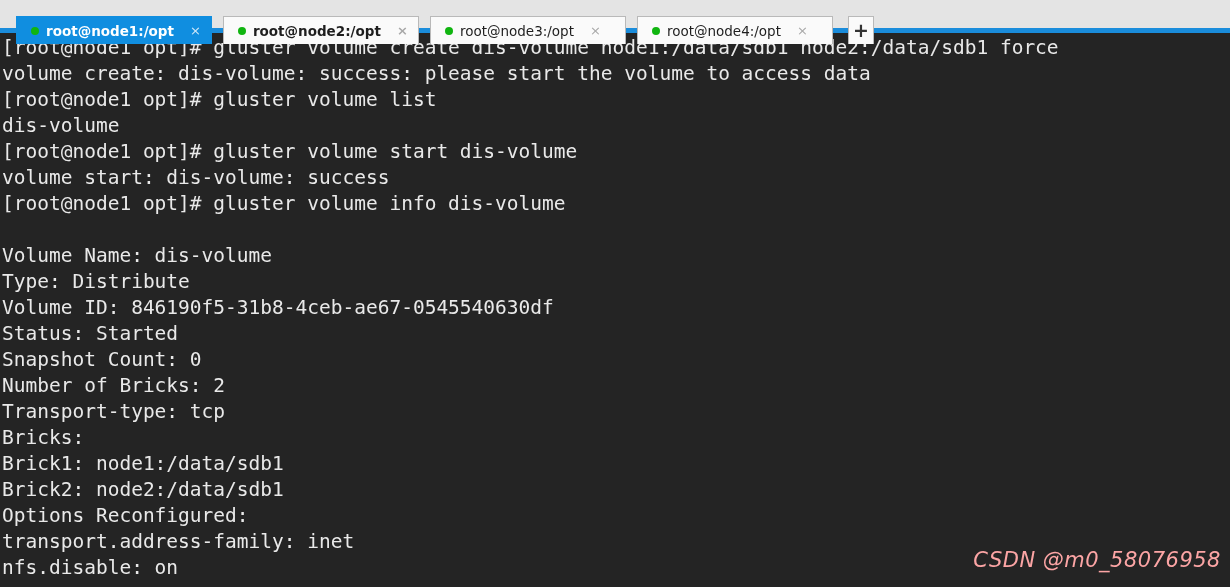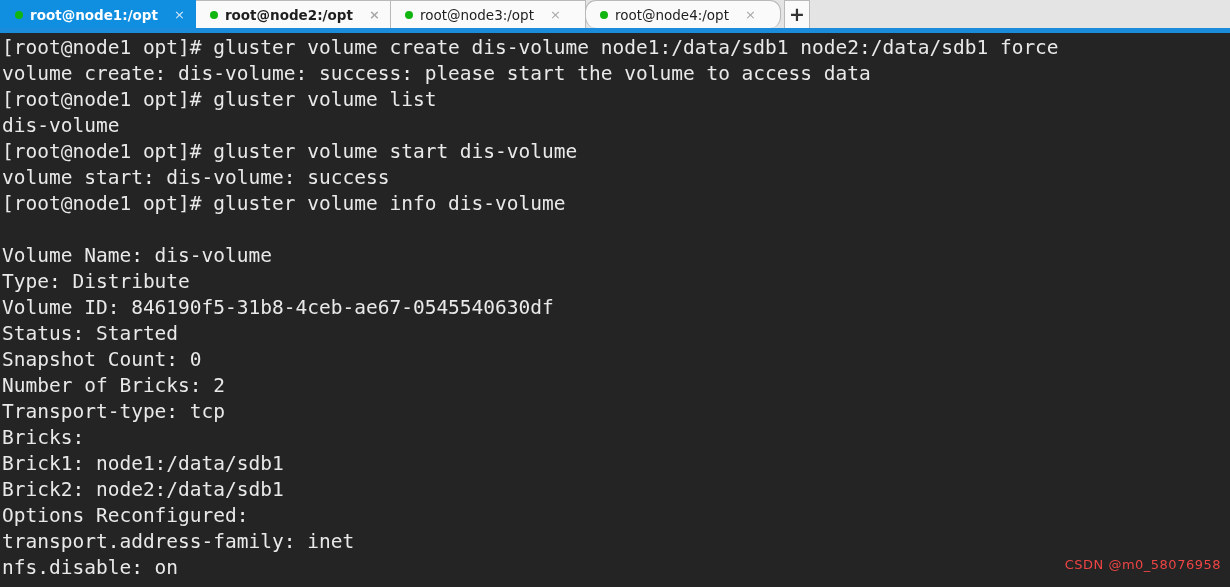--- a/index.html
+++ b/index.html
@@ -15,21 +15,22 @@
   }
 
   
   #tabbar {
     position: relative;
     height: 33px;
     background: #e4e4e4;
     display: flex;
     align-items: flex-start;
     box-sizing: border-box;
-    padding: 0;
+    padding: 16px;
+    gap: 12px;
   }
   #tabbar::after {
     content: "";
     position: absolute;
     left: 0;
     right: 0;
     bottom: 0;
     height: 5px;
     background: #1a8cdb;
   }
@@ -75,21 +76,21 @@
     color: #a8a8a8;
     font-family: "DejaVu Sans", sans-serif;
   }
   .tab.active .tab-close {
     color: #cfe7f8;
     font-weight: normal;
   }
   .tab1 { min-width: 186px; }
   .tab2 { min-width: 196px; font-weight: bold; }
   .tab3 { min-width: 196px; align-items: center; }
-  .tab4 { min-width: 196px; border-radius: 11px; }
+  .tab4 { min-width: 196px; }
 
   .newtab {
     height: 28px;
     width: 26px;
     box-sizing: border-box;
     display: flex;
     align-items: center;
     justify-content: center;
     border: 1px solid #b9b9b9;
     border-bottom: none;
@@ -126,24 +127,25 @@
     height: 26px;
     white-space: pre;
   }
   .tline.blank { }
 
   #watermark {
     position: absolute;
     right: 9px;
     bottom: 15px;
     font-family: "DejaVu Sans", sans-serif;
-    font-size: 13px;
-    color: #ef4444;
+    font-size: 21px;
+    color: #fca5a5;
     letter-spacing: 0.5px;
     white-space: pre;
+    font-style: italic;
   }
 </style>
 </head>
 <body>
 
 <div id="tabbar">
 
   <div class="tab active tab1">
     <span class="tab-dot"></span>
     <span class="tab-label">root@node1:/opt</span>

